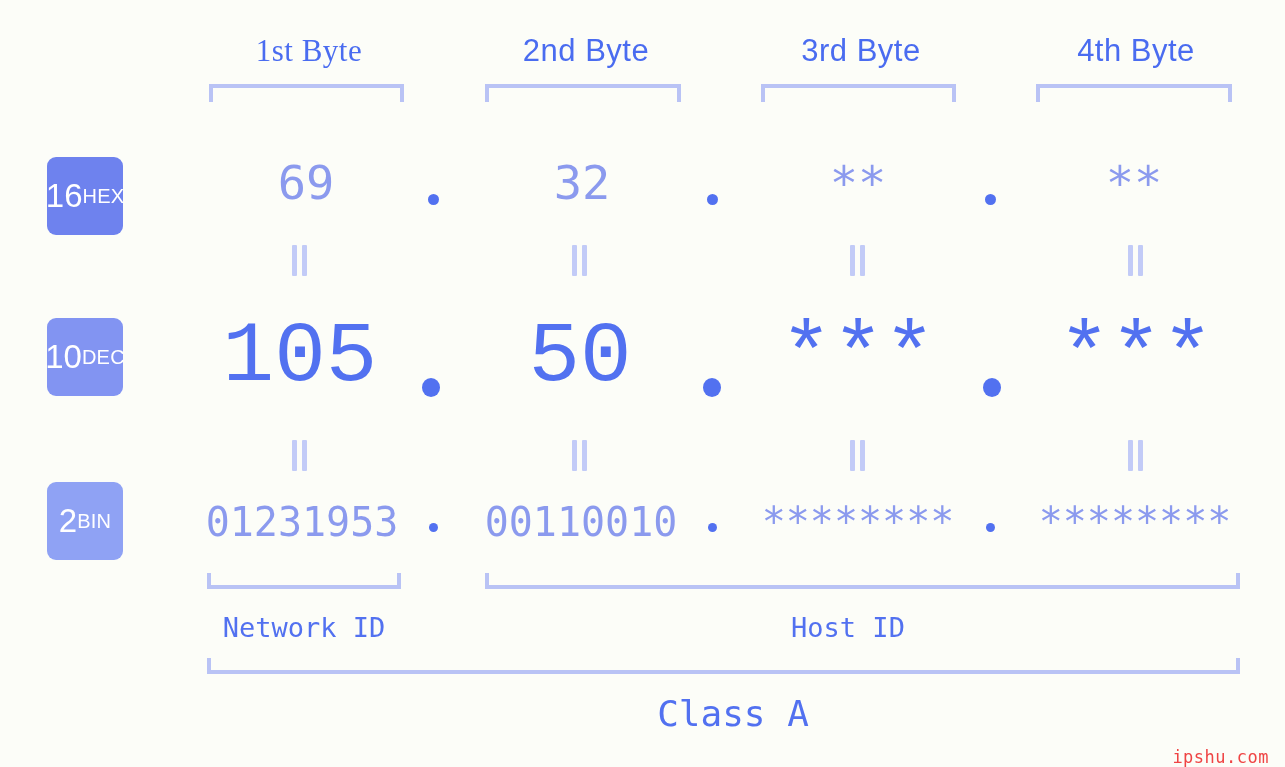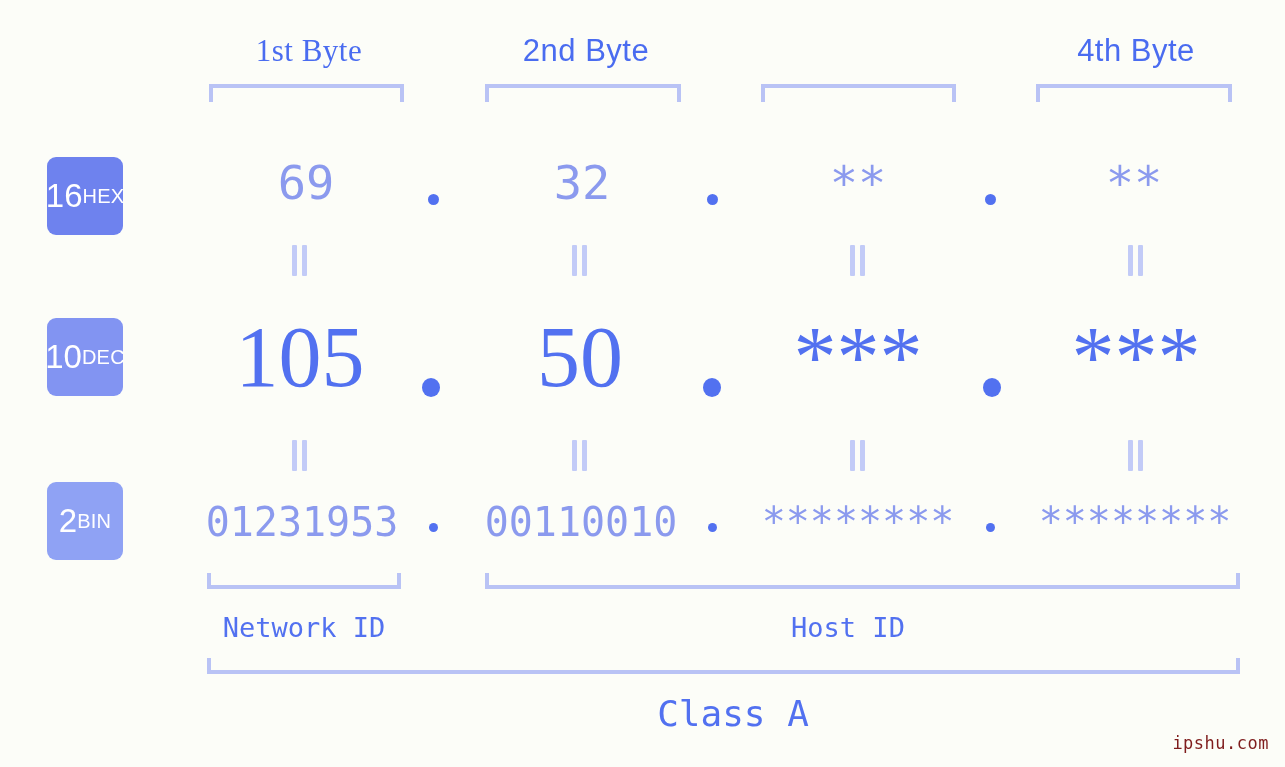--- a/index.html
+++ b/index.html
@@ -85,21 +85,21 @@
   .hex-val {
     font-family: "DejaVu Sans Mono", monospace;
     font-size: 47px;
     color: #8b9aee;
     top: 155px;
     width: 240px;
     line-height: 56px;
   }
 
   .dec-val {
-    font-family: Liberation Serif, serif;
+    font-family: Liberation Mono, monospace;
     font-size: 86px;
     color: #5271f0;
     top: 305px;
     width: 240px;
     line-height: 104px;
   }
 
   .bin-val {
     font-family: "DejaVu Sans Mono", monospace;
     font-size: 40px;
@@ -161,34 +161,35 @@
     text-align: center;
     font-family: "DejaVu Sans Mono", monospace;
     font-size: 36px;
     color: #5271f0;
     white-space: nowrap;
   }
 
   .watermark {
     position: absolute;
     right: 16px;
-    bottom: 14px;
+    bottom: 0;
     font-family: "DejaVu Sans Mono", monospace;
     font-size: 17px;
-    color: #7f1d1d;
+    color: #ef4444;
     letter-spacing: 0.5px;
   }
 </style>
 </head>
 <body>
 
 <div class="stage">
 
   <div class="byte-label" style="left:189px;font-family:Liberation Serif, serif;">1st Byte</div>
   <div class="byte-label" style="left:466px;">2nd Byte</div>
+  <div class="byte-label" style="left:741px;">3rd Byte</div>
   <div class="byte-label" style="left:1016px;">4th Byte</div>
 
   <div class="top-bracket" style="left:209px;  width:195px;"></div>
   <div class="top-bracket" style="left:485px;  width:196px;"></div>
   <div class="top-bracket" style="left:761px;  width:195px;"></div>
   <div class="top-bracket" style="left:1036px; width:196px;"></div>
 
   <div class="badge" style="top:157px; background:#6e82ee;">
     <span class="num">16</span>
     <span class="name">HEX</span>

